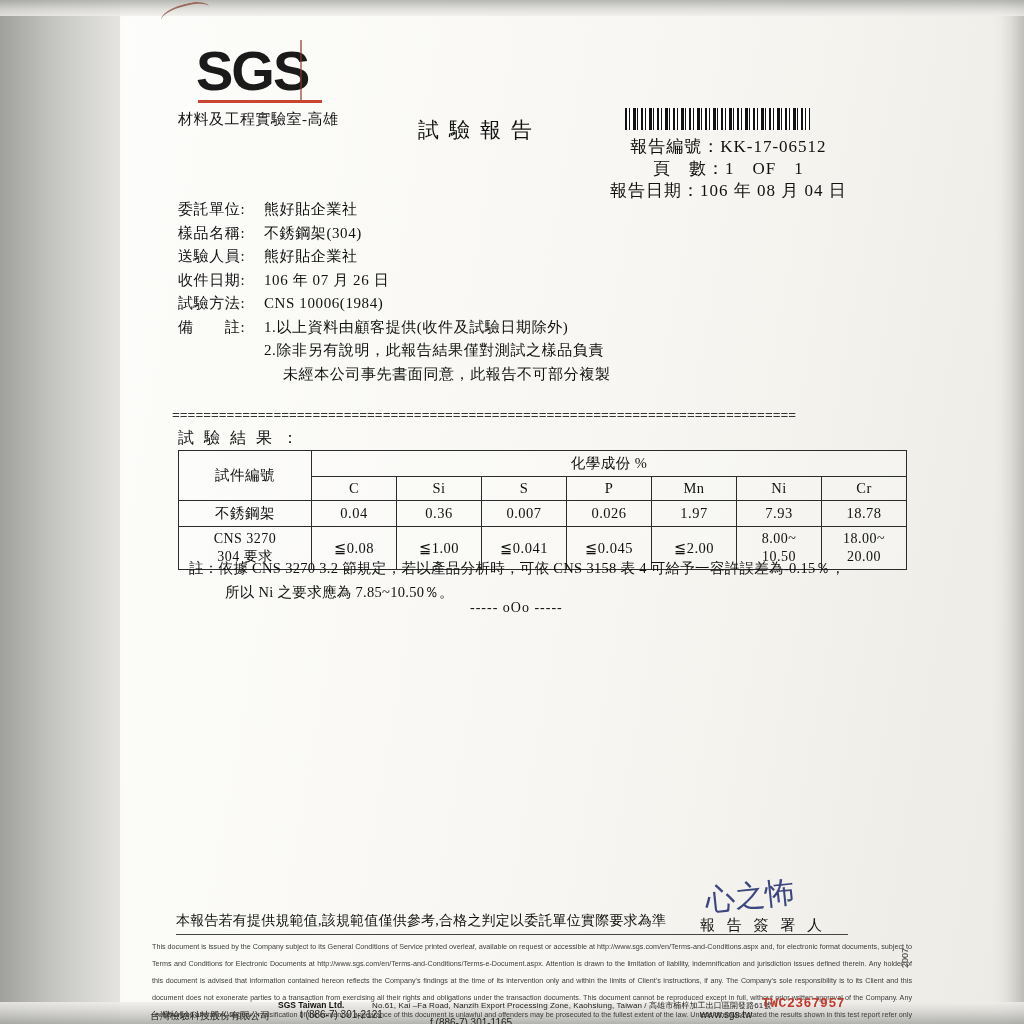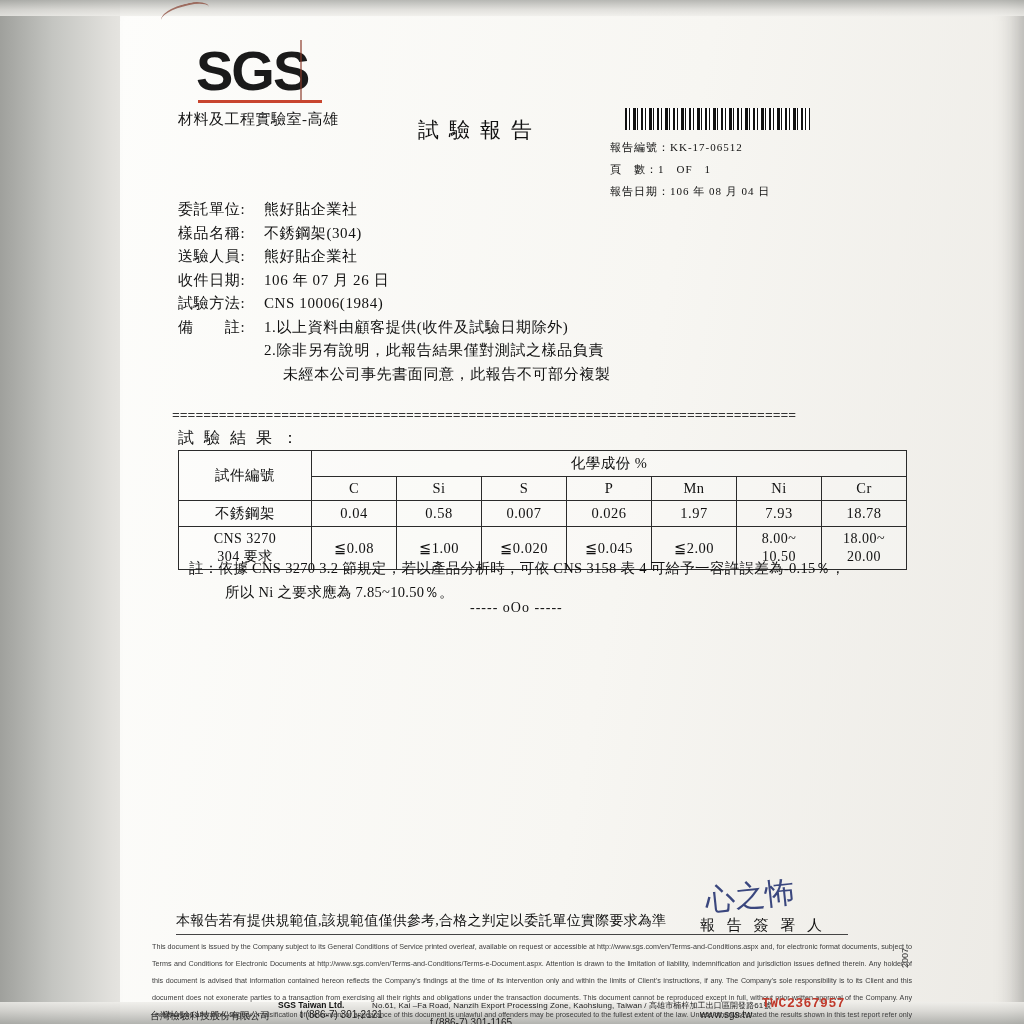--- a/index.html
+++ b/index.html
@@ -60,21 +60,21 @@
 
   
   .barcode{
     position:absolute;left:625px;top:108px;width:185px;height:22px;
     background:repeating-linear-gradient(90deg,
       #111 0 2px,#fff 2px 4px,#111 4px 5px,#fff 5px 8px,#111 8px 11px,#fff 11px 12px,
       #111 12px 13px,#fff 13px 16px);
   }
   .meta{
     position:absolute;left:610px;top:136px;
-    font-size:11px;color:#111;line-height:22px;letter-spacing:1px;
+    font-size:17px;color:#111;line-height:22px;letter-spacing:1px;text-align:center;
   }
   .meta .row{white-space:pre;}
 
   
   .info{
     position:absolute;left:178px;top:198px;
     font-size:15px;color:#111;line-height:23.5px;letter-spacing:.6px;
   }
   .info .lbl{display:inline-block;width:86px;}
   .info .note-line{padding-left:86px;}
@@ -222,35 +222,35 @@
       <td class="c-el">Si</td>
       <td class="c-el">S</td>
       <td class="c-el">P</td>
       <td class="c-el">Mn</td>
       <td class="c-el">Ni</td>
       <td class="c-el">Cr</td>
     </tr>
     <tr>
       <td>不銹鋼架</td>
       <td>0.04</td>
-      <td>0.58</td>
+      <td>0.36</td>
       <td>0.007</td>
       <td>0.026</td>
       <td>1.97</td>
       <td>7.93</td>
       <td>18.78</td>
     </tr>
     <tr>
       <td class="two-line">
         <span>CNS 3270</span><br>
         <span>304 要求</span>
       </td>
       <td>≦0.08</td>
       <td>≦1.00</td>
-      <td>≦0.020</td>
+      <td>≦0.041</td>
       <td>≦0.045</td>
       <td>≦2.00</td>
       <td class="two-line" style="white-space:pre-line">8.00~
 10.50</td>
       <td class="two-line" style="white-space:pre-line">18.00~
 20.00</td>
     </tr>
   </tbody>
     </table>
 

